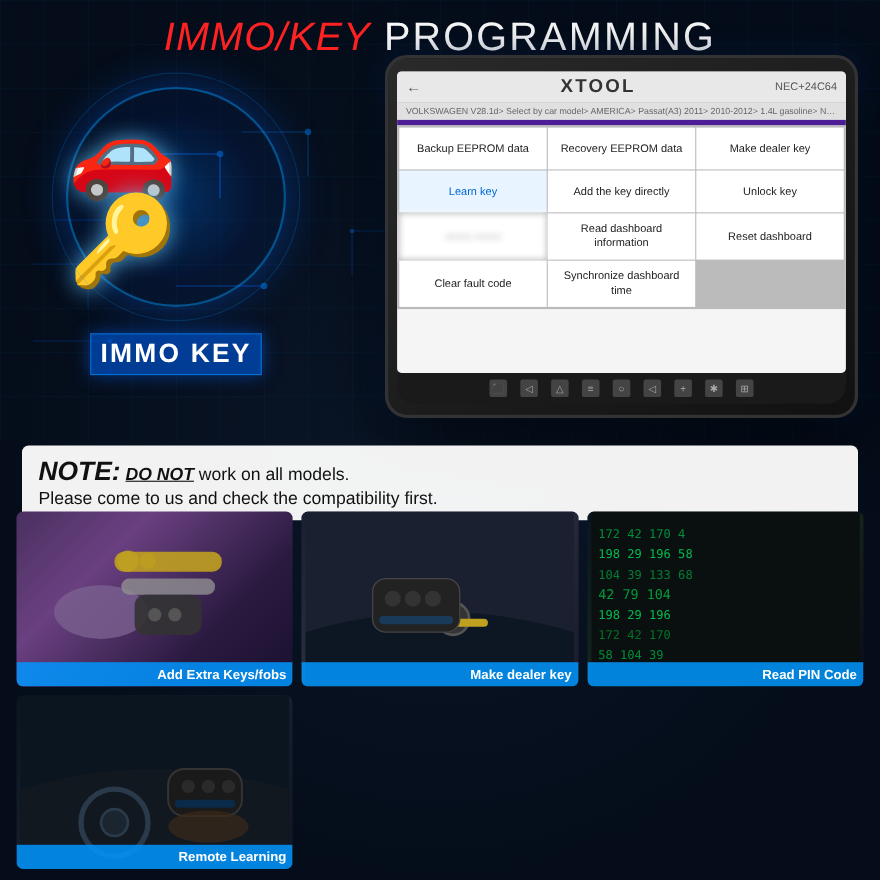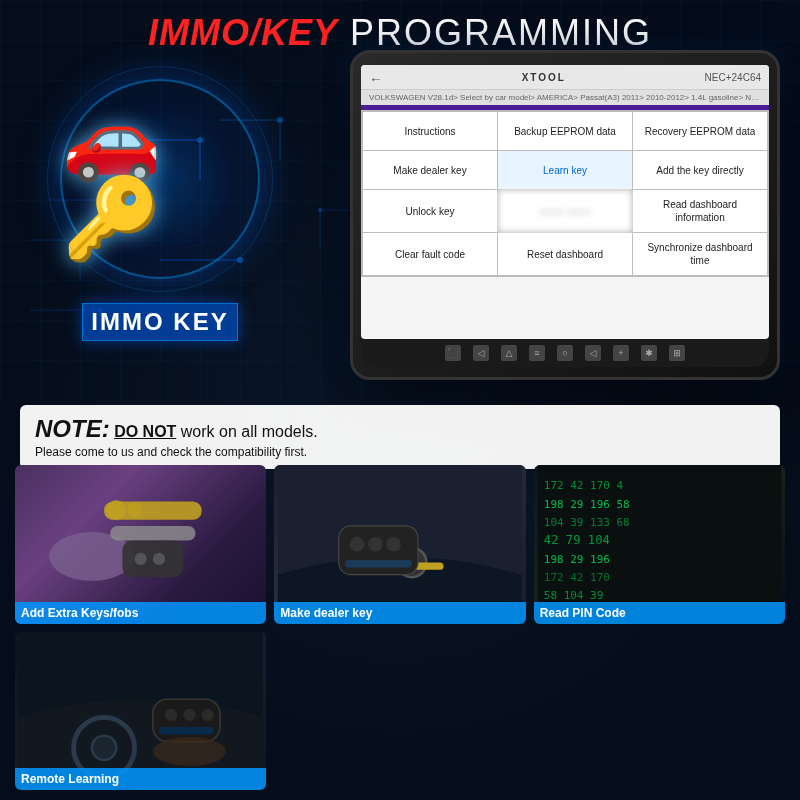--- a/index.html
+++ b/index.html
@@ -37,21 +37,21 @@
       position: absolute;
       top: 12px;
       left: 0; right: 0;
       text-align: center;
       z-index: 10;
     }
 
     .title-immo {
       color: #ff2222;
       font-size: 36px;
-      font-weight: 700;
+      font-weight: 400;
       font-style: italic;
       letter-spacing: 1px;
     }
 
     .title-programming {
       color: white;
       font-size: 36px;
       font-weight: 400;
       letter-spacing: 2px;
     }
@@ -145,21 +145,21 @@
     .screen-header {
       background: #e8e8e8;
       padding: 4px 8px;
       display: flex;
       align-items: center;
       justify-content: space-between;
       border-bottom: 1px solid #ccc;
     }
 
     .screen-brand {
-      font-size: 10px;
+      font-size: 17px;
       font-weight: bold;
       color: #333;
       letter-spacing: 2px;
     }
 
     .screen-model {
       font-size: 10px;
       color: #555;
     }
 
@@ -248,24 +248,25 @@
       font-weight: 900;
       font-style: italic;
       color: #111;
       font-size: 24px;
     }
 
     .note-do-not {
       font-weight: 900;
       text-decoration: underline;
       color: #111;
+      font-style: italic;
     }
 
     .note-text-line2 {
-      font-size: 12px;
+      font-size: 16px;
       color: #111;
       margin-top: 2px;
     }
 
     
     .bottom-grid {
       position: absolute;
       top: 465px;
       left: 15px;
       right: 15px;
@@ -311,21 +312,21 @@
     .img-remote {
       background: linear-gradient(135deg, #0a1520 0%, #1a2030 50%, #101520 100%);
     }
 
     .grid-label {
       position: absolute;
       bottom: 0;
       left: 0; right: 0;
       background: rgba(0,150,255,0.85);
       color: white;
-      text-align: left;
+      text-align: right;
       padding: 4px 6px;
       font-size: 12px;
       font-weight: bold;
     }
 
     .more-label {
       position: absolute;
       bottom: 30px;
       left: 0; right: 0;
       text-align: center;
@@ -394,31 +395,30 @@
 
       <div class="screen-header">
         <div style="font-size:14px;color:#555;cursor:pointer;">←</div>
         <div class="screen-brand">XTOOL</div>
         <div class="screen-model">NEC+24C64</div>
       </div>
 
       <div class="screen-nav">VOLKSWAGEN V28.1d&gt; Select by car model&gt; AMERICA&gt; Passat(A3) 2011&gt; 2010-2012&gt; 1.4L gasoline&gt; NEC</div>
 
       <div class="menu-grid">
-        <div class="menu-item">Instructions</div>
         <div class="menu-item">Backup EEPROM data</div>
         <div class="menu-item">Recovery EEPROM data</div>
         <div class="menu-item">Make dealer key</div>
         <div class="menu-item highlighted">Learn key</div>
         <div class="menu-item">Add the key directly</div>
         <div class="menu-item">Unlock key</div>
         <div class="menu-item" style="filter:blur(3px);color:#ccc;">●●●● ●●●●</div>
         <div class="menu-item">Read dashboard information</div>
+        <div class="menu-item">Reset dashboard</div>
         <div class="menu-item">Clear fault code</div>
-        <div class="menu-item">Reset dashboard</div>
         <div class="menu-item">Synchronize dashboard time</div>
       </div>
     </div>
 
     <div class="tablet-bottom-bar">
       <div class="bottom-icon">⬛</div>
       <div class="bottom-icon">◁</div>
       <div class="bottom-icon">△</div>
       <div class="bottom-icon">≡</div>
       <div class="bottom-icon">○</div>

